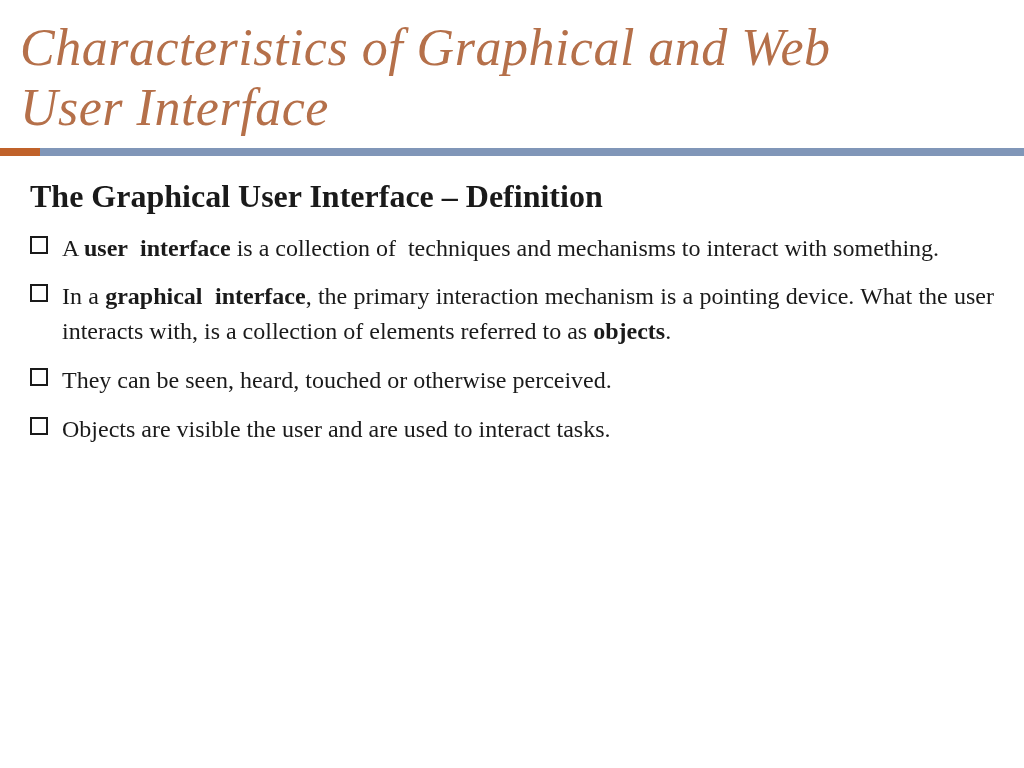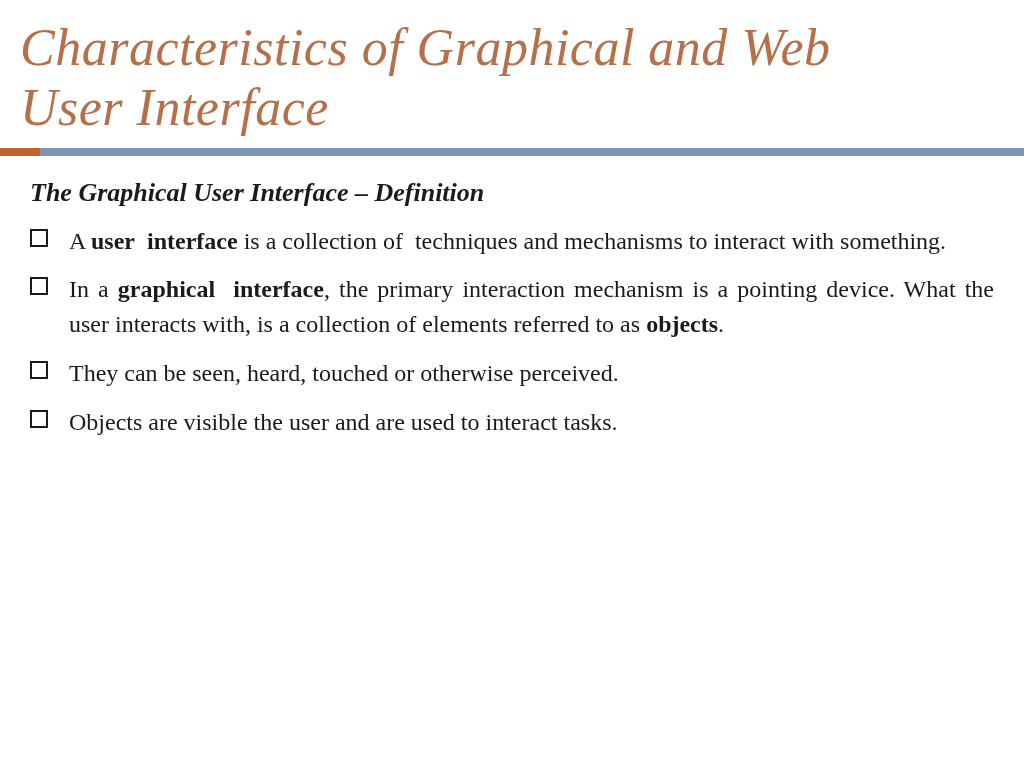--- a/index.html
+++ b/index.html
@@ -55,42 +55,40 @@
       background: #8096b8;
       height: 8px;
     }
 
     .content {
       padding: 22px 30px 20px 30px;
       flex: 1;
     }
 
     .section-title {
-      font-size: 26px;
+      font-size: 32px;
       font-weight: bold;
       color: #1a1a1a;
       margin-bottom: 16px;
       font-family: Georgia, 'Times New Roman', serif;
-      font-style: italic;
     }
 
     .bullet-list {
       list-style: none;
       padding: 0;
     }
 
     .bullet-item {
       display: flex;
       align-items: flex-start;
       margin-bottom: 14px;
       font-size: 24px;
       color: #1a1a1a;
       line-height: 1.45;
       text-align: justify;
-      gap: 7px;
     }
 
     .bullet-box {
       display: inline-block;
       width: 18px;
       height: 18px;
       border: 2.5px solid #1a1a1a;
       margin-right: 14px;
       margin-top: 5px;
       flex-shrink: 0;

